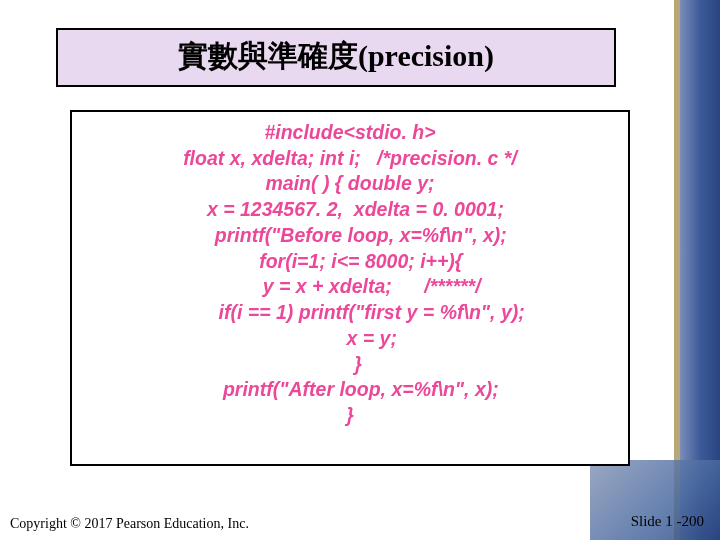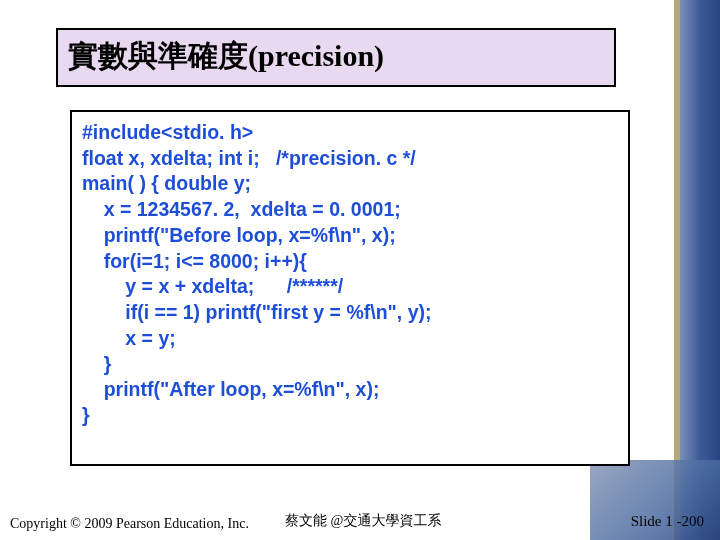--- a/index.html
+++ b/index.html
@@ -1,15 +1,15 @@
 <!DOCTYPE html>
 <html><head>
 <meta charset="utf-8">
 <style>
-  * { box-sizing: border-box; margin: 0; padding: 0; }
+  * { box-sizing: border-box; margin: 0; padding: 0; text-align: center; }
   body {
     width: 720px;
     height: 540px;
     background: #fff;
     position: relative;
     font-family: "Times New Roman", serif;
     overflow: hidden;
   }
   .deco-right {
     position: absolute;
@@ -60,21 +60,22 @@
     border: 2px solid #000;
     padding: 8px 10px;
     background: #fff;
   }
   .code-box .code {
     font-family: Arial, "Helvetica", sans-serif;
     font-size: 19.5px;
     font-weight: bold;
     line-height: 1.32;
     white-space: pre;
-    color: #1d4ed8;
+    color: #ec4899;
+    font-style: italic;
   }
   .footer {
     position: absolute;
     left: 0;
     bottom: 8px;
     width: 720px;
     height: 22px;
     font-family: "Times New Roman", serif;
   }
   .copyright {
@@ -118,16 +119,15 @@
     for(i=1; i&lt;= 8000; i++){
         y = x + xdelta;      /******/
         if(i == 1) printf("first y = %f\n", y);
         x = y;
     } 
     printf("After loop, x=%f\n", x);
 }</div>
 </div>
 
 <div class="footer">
-  <span class="copyright">Copyright © 2009 Pearson Education, Inc.</span>
-  <span class="author">蔡文能 @交通大學資工系</span>
+  <span class="copyright">Copyright © 2017 Pearson Education, Inc.</span>
   <span class="slidenum">Slide 1 -200</span>
 </div>
 
 </body></html>

